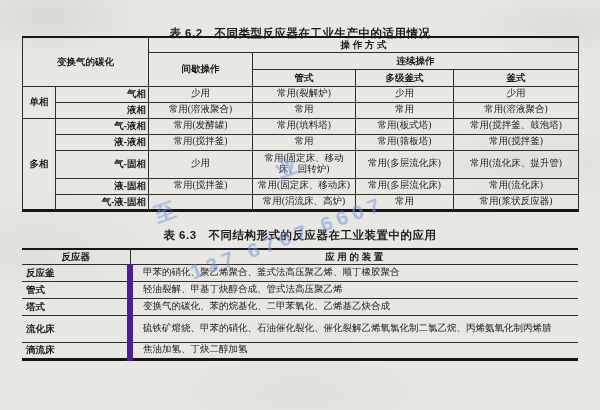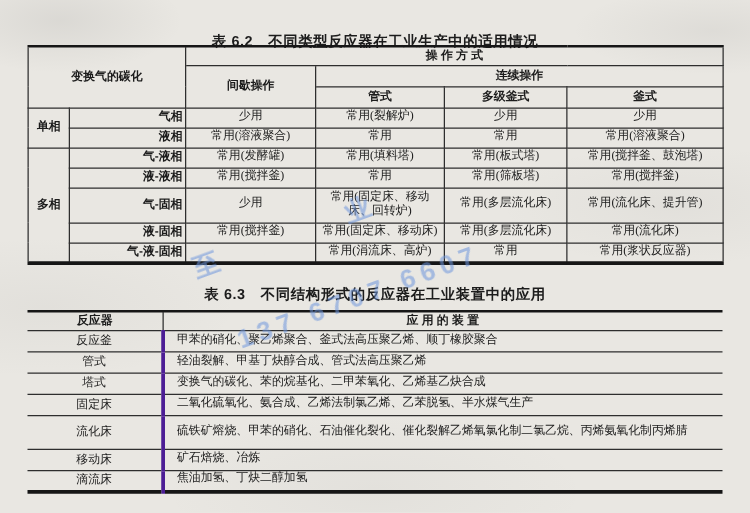--- a/index.html
+++ b/index.html
@@ -44,22 +44,22 @@
   #t62 .rtall{height:28px;margin-left:20px;}
   #t62 .phase{font-family:"Liberation Sans","DejaVu Sans",sans-serif;font-weight:bold;text-align:right;}
   
   #t63{left:22px;top:248px;width:556px;
        border-top:2px solid #161616;border-bottom:3px solid #161616;}
   #t63 th,#t63 td{
     border-top:1px solid #2e2e2e;border-bottom:1px solid #2e2e2e;
     vertical-align:middle;padding:1px 4px;
   }
   #t63 th{font-family:"Liberation Sans","DejaVu Sans",sans-serif;font-weight:bold;text-align:center;}
-  #t63 td.reactor{text-align:center;font-family:"Liberation Sans","DejaVu Sans",sans-serif;font-weight:normal;
-                  border-right:3px solid #4c1d95;}
+  #t63 td.reactor{text-align:left;font-family:"Liberation Sans","DejaVu Sans",sans-serif;font-weight:bold;
+                  border-right:6px solid #4c1d95;}
   #t63 th.reactor-h{border-right:1px solid #2e2e2e;}
   #t63 td.apps{text-align:left;padding-left:10px;}
   #t63 .r{height:17px;}
   #t63 .rt{height:27px;}
   #t63 .rh{height:15px;}
 
   
   #watermark{
     position:absolute;left:188px;top:160px;width:290px;
     transform:rotate(-20deg);transform-origin:left bottom;
@@ -171,31 +171,23 @@
     <td class="apps">甲苯的硝化、聚乙烯聚合、釜式法高压聚乙烯、顺丁橡胶聚合</td>
   </tr>
   <tr class="r">
     <td class="reactor">管式</td>
     <td class="apps">轻油裂解、甲基丁炔醇合成、管式法高压聚乙烯</td>
   </tr>
   <tr class="r">
     <td class="reactor">塔式</td>
     <td class="apps">变换气的碳化、苯的烷基化、二甲苯氧化、乙烯基乙炔合成</td>
   </tr>
-  <tr class="r">
-    <td class="reactor">固定床</td>
-    <td class="apps">二氧化硫氧化、氨合成、乙烯法制氯乙烯、乙苯脱氢、半水煤气生产</td>
-  </tr>
   <tr class="rt">
     <td class="reactor">流化床</td>
     <td class="apps">硫铁矿熔烧、甲苯的硝化、石油催化裂化、催化裂解乙烯氧氯化制二氯乙烷、丙烯氨氧化制丙烯腈</td>
-  </tr>
-  <tr class="r">
-    <td class="reactor">移动床</td>
-    <td class="apps">矿石焙烧、冶炼</td>
   </tr>
   <tr class="r">
     <td class="reactor">滴流床</td>
     <td class="apps">焦油加氢、丁炔二醇加氢</td>
   </tr>
 </tbody>
   </table>
 
 <div id="watermark">
   <div class="wm-chars">至　　业</div>

